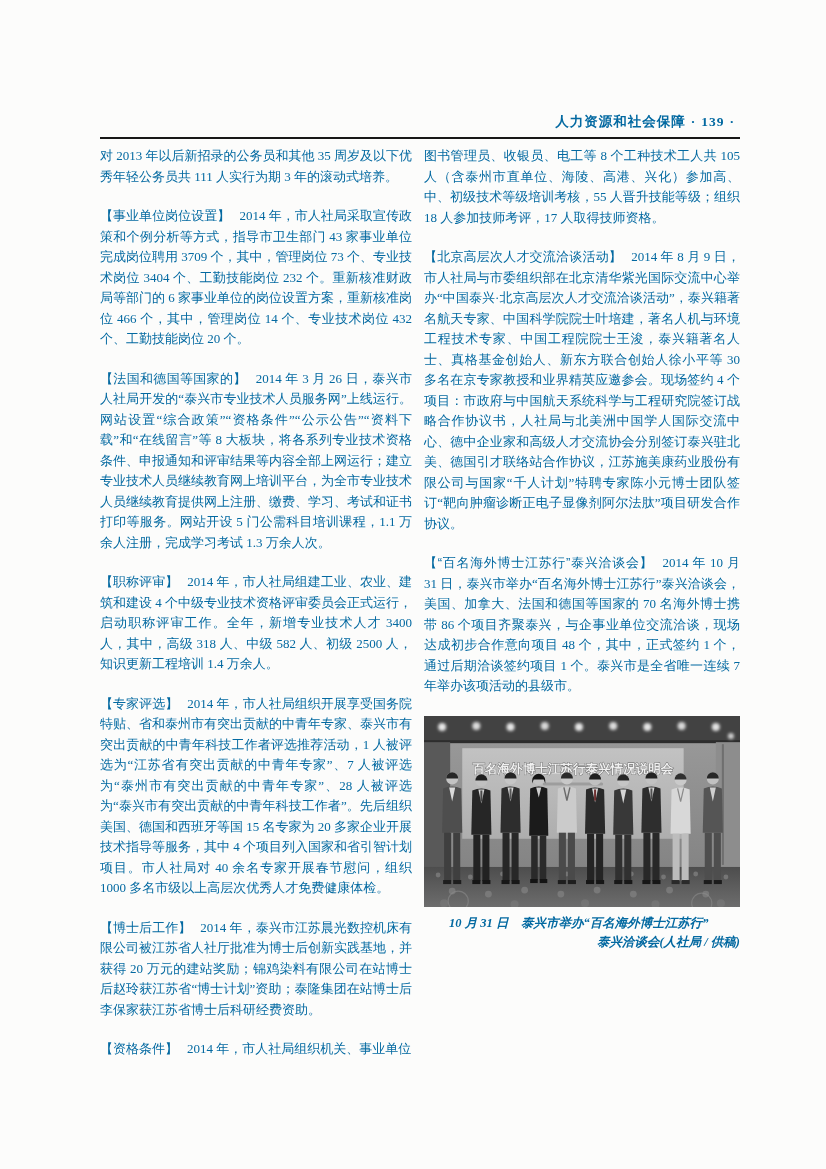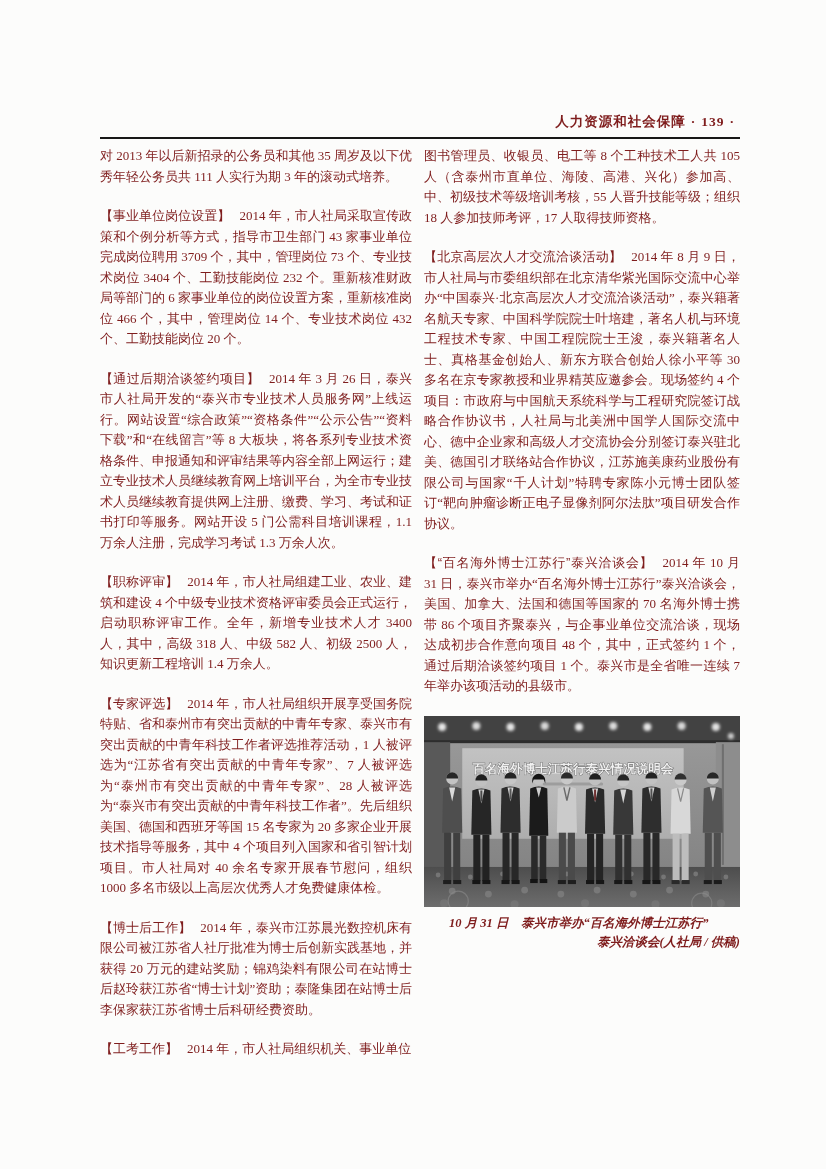--- a/index.html
+++ b/index.html
@@ -1,18 +1,18 @@
 <!DOCTYPE html>
 <html><head>
 <meta charset="utf-8">
 <style>
   html,body { margin:0; padding:0; background:#ffffff; }
   .page {
     position:relative; width:826px; height:1169px;
-    background:#fcfcfb; color:#7f1d1d;
+    background:#fcfcfb; color:#0369a1;
     font-family:"Liberation Serif","DejaVu Serif",serif;
     overflow:hidden;
   }
   .running-head {
     position:absolute; top:113px; left:100px; width:640px;
     text-align:right; font-size:13.5px; font-weight:bold;
     font-family:"Liberation Sans","DejaVu Sans",sans-serif;
     letter-spacing:1px; white-space:nowrap;
   }
   .hd-dot { margin:0 5px; font-family:"Liberation Serif",serif; }
@@ -49,25 +49,25 @@
 <div class="page">
 
   <div class="running-head">
     <span>人力资源和社会保障</span><span class="hd-dot">·</span><span class="hd-num">139</span><span class="hd-dot">·</span>
   </div>
   <div class="header-rule"></div>
 
   <section class="col col-left">
     <p><span>对 2013 年以后新招录的公务员和其他 35 周岁及以下优秀年轻公务员共 111 人实行为期 3 年的滚动式培养。</span></p>
     <p><span class="etitle">【事业单位岗位设置】</span><span>2014 年，市人社局采取宣传政策和个例分析等方式，指导市卫生部门 43 家事业单位完成岗位聘用 3709 个，其中，管理岗位 73 个、专业技术岗位 3404 个、工勤技能岗位 232 个。重新核准财政局等部门的 6 家事业单位的岗位设置方案，重新核准岗位 466 个，其中，管理岗位 14 个、专业技术岗位 432 个、工勤技能岗位 20 个。</span></p>
-    <p><span class="etitle">【通过后期洽谈签约项目】</span><span>2014 年 3 月 26 日，泰兴市人社局开发的“泰兴市专业技术人员服务网”上线运行。网站设置“综合政策”“资格条件”“公示公告”“资料下载”和“在线留言”等 8 大板块，将各系列专业技术资格条件、申报通知和评审结果等内容全部上网运行；建立专业技术人员继续教育网上培训平台，为全市专业技术人员继续教育提供网上注册、缴费、学习、考试和证书打印等服务。网站开设 5 门公需科目培训课程，1.1 万余人注册，完成学习考试 1.3 万余人次。</span></p>
+    <p><span class="etitle">【法国和德国等国家的】</span><span>2014 年 3 月 26 日，泰兴市人社局开发的“泰兴市专业技术人员服务网”上线运行。网站设置“综合政策”“资格条件”“公示公告”“资料下载”和“在线留言”等 8 大板块，将各系列专业技术资格条件、申报通知和评审结果等内容全部上网运行；建立专业技术人员继续教育网上培训平台，为全市专业技术人员继续教育提供网上注册、缴费、学习、考试和证书打印等服务。网站开设 5 门公需科目培训课程，1.1 万余人注册，完成学习考试 1.3 万余人次。</span></p>
     <p><span class="etitle">【职称评审】</span><span>2014 年，市人社局组建工业、农业、建筑和建设 4 个中级专业技术资格评审委员会正式运行，启动职称评审工作。全年，新增专业技术人才 3400 人，其中，高级 318 人、中级 582 人、初级 2500 人，知识更新工程培训 1.4 万余人。</span></p>
     <p><span class="etitle">【专家评选】</span><span>2014 年，市人社局组织开展享受国务院特贴、省和泰州市有突出贡献的中青年专家、泰兴市有突出贡献的中青年科技工作者评选推荐活动，1 人被评选为“江苏省有突出贡献的中青年专家”、7 人被评选为“泰州市有突出贡献的中青年专家”、28 人被评选为“泰兴市有突出贡献的中青年科技工作者”。先后组织美国、德国和西班牙等国 15 名专家为 20 多家企业开展技术指导等服务，其中 4 个项目列入国家和省引智计划项目。市人社局对 40 余名专家开展春节慰问，组织 1000 多名市级以上高层次优秀人才免费健康体检。</span></p>
     <p><span class="etitle">【博士后工作】</span><span>2014 年，泰兴市江苏晨光数控机床有限公司被江苏省人社厅批准为博士后创新实践基地，并获得 20 万元的建站奖励；锦鸡染料有限公司在站博士后赵玲获江苏省“博士计划”资助；泰隆集团在站博士后李保家获江苏省博士后科研经费资助。</span></p>
-    <p><span class="etitle">【工考工作】</span><span>2014 年，市人社局组织机关、事业单位</span></p>
+    <p><span class="etitle">【资格条件】</span><span>2014 年，市人社局组织机关、事业单位</span></p>
   </section>
 
   <section class="col col-right">
     <p><span>图书管理员、收银员、电工等 8 个工种技术工人共 105 人（含泰州市直单位、海陵、高港、兴化）参加高、中、初级技术等级培训考核，55 人晋升技能等级；组织 18 人参加技师考评，17 人取得技师资格。</span></p>
     <p><span class="etitle">【北京高层次人才交流洽谈活动】</span><span>2014 年 8 月 9 日，市人社局与市委组织部在北京清华紫光国际交流中心举办“中国泰兴·北京高层次人才交流洽谈活动”，泰兴籍著名航天专家、中国科学院院士叶培建，著名人机与环境工程技术专家、中国工程院院士王浚，泰兴籍著名人士、真格基金创始人、新东方联合创始人徐小平等 30 多名在京专家教授和业界精英应邀参会。现场签约 4 个项目：市政府与中国航天系统科学与工程研究院签订战略合作协议书，人社局与北美洲中国学人国际交流中心、德中企业家和高级人才交流协会分别签订泰兴驻北美、德国引才联络站合作协议，江苏施美康药业股份有限公司与国家“千人计划”特聘专家陈小元博士团队签订“靶向肿瘤诊断正电子显像剂阿尔法肽”项目研发合作协议。</span></p>
     <p><span class="etitle">【“百名海外博士江苏行”泰兴洽谈会】</span><span>2014 年 10 月 31 日，泰兴市举办“百名海外博士江苏行”泰兴洽谈会，美国、加拿大、法国和德国等国家的 70 名海外博士携带 86 个项目齐聚泰兴，与企事业单位交流洽谈，现场达成初步合作意向项目 48 个，其中，正式签约 1 个，通过后期洽谈签约项目 1 个。泰兴市是全省唯一连续 7 年举办该项活动的县级市。</span></p>
 
     <figure class="photo">
       <svg viewBox="0 0 314 190" xmlns="http://www.w3.org/2000/svg">
         <defs>

